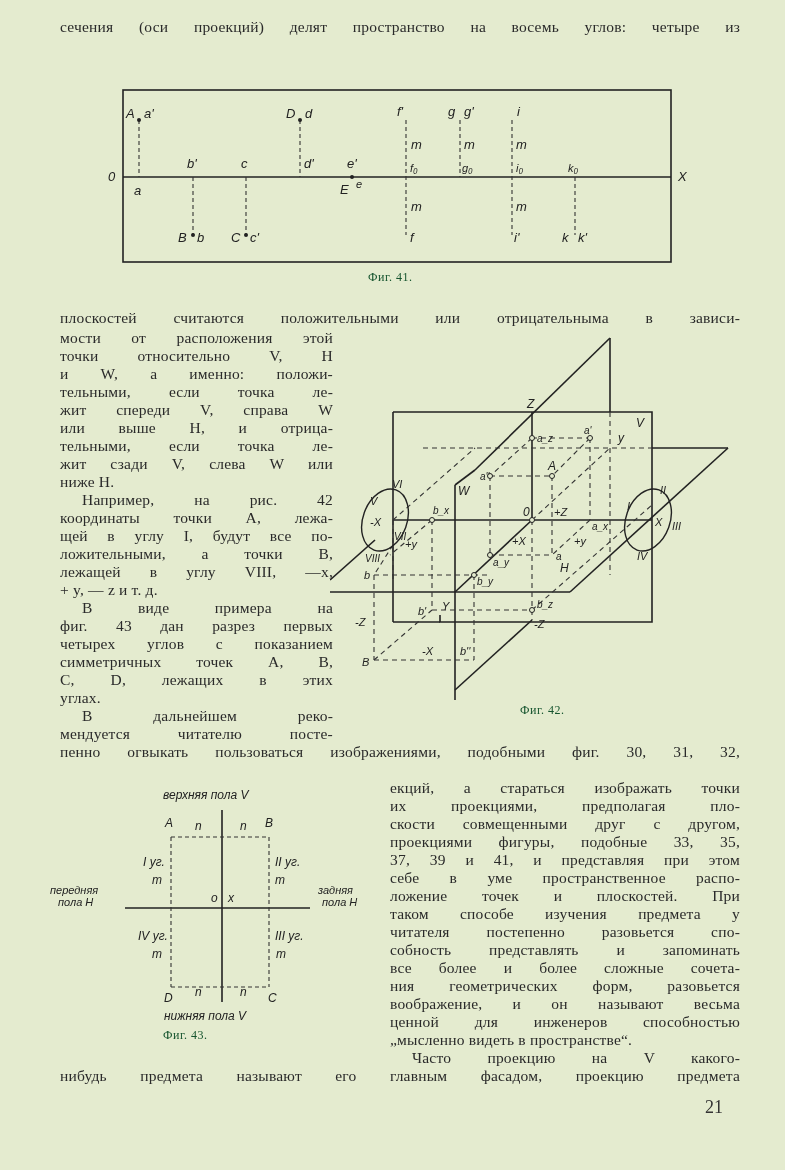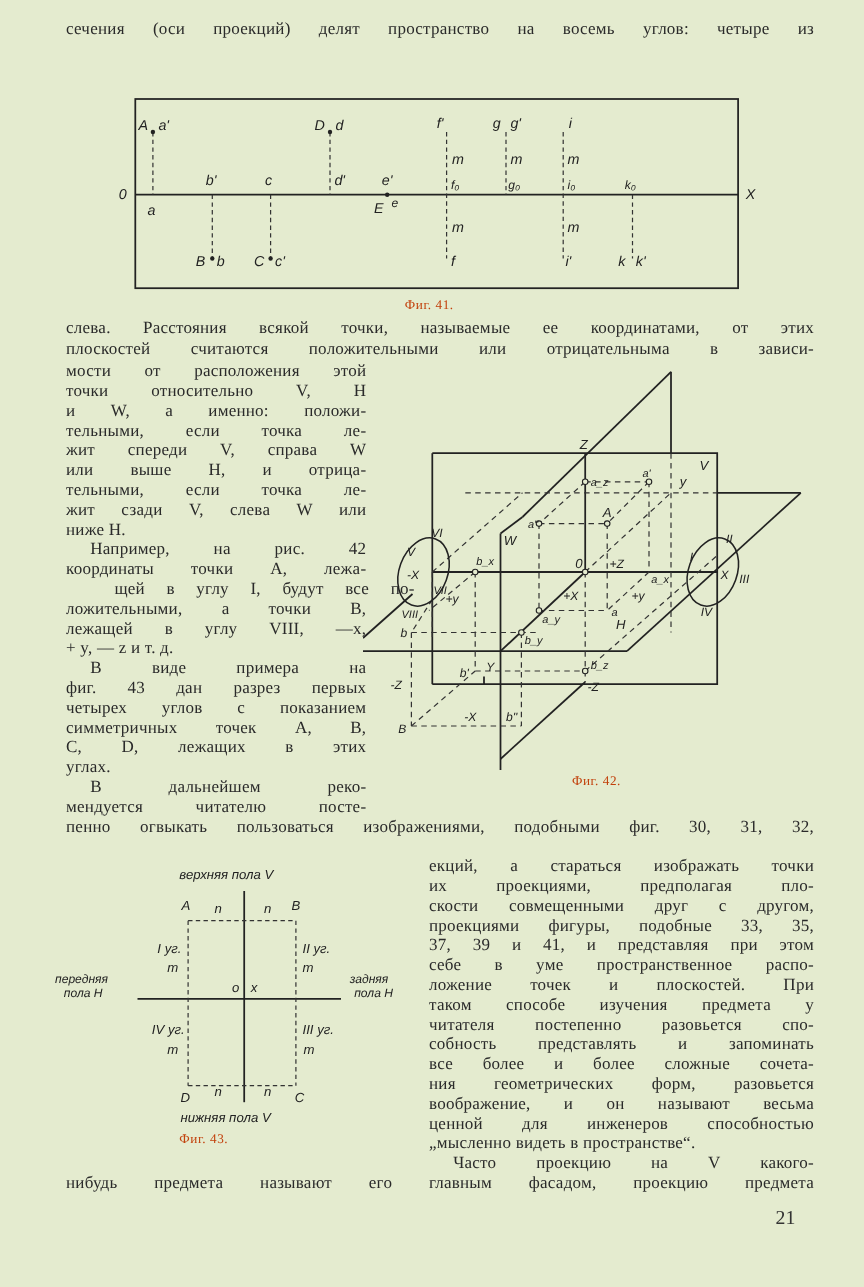--- a/index.html
+++ b/index.html
@@ -13,21 +13,21 @@
   .page { position: absolute; left: 0; top: 0; width: 646px; height: 1170px; }
   .line {
     position: absolute; font-size: 15.5px; line-height: 18px; white-space: nowrap;
     letter-spacing: 0.2px;
   }
   .full { left: 60px; width: 680px; text-align: justify; text-align-last: justify; }
   .col-l { left: 60px; width: 273px; text-align: justify; text-align-last: justify; }
   .col-r { left: 390px; width: 350px; text-align: justify; text-align-last: justify; }
   .last { text-align-last: left; }
   .indent { text-indent: 22px; }
-  .caption { position: absolute; font-size: 12px; color: #c2410c; letter-spacing: 0.5px; }
+  .caption { position: absolute; font-size: 12px; color: #14532d; letter-spacing: 0.5px; }
   .pagenum { position: absolute; font-size: 18px; color: #333; }
   svg text { font-family: "Liberation Sans", "DejaVu Sans", sans-serif; font-style: italic; fill: #222; }
   .fig { position: absolute; }
 </style>
 </head>
 <body>
 
 <div class="page">
 
   <div class="line full" style="top:18px;">сечения (оси проекций) делят пространство на восемь углов: четыре из</div>
@@ -84,36 +84,35 @@
       <text x="416" y="92" font-size="11">i₀</text>
       <text x="416" y="131">m</text>
       <text x="414" y="162">i'</text>
       <text x="468" y="92" font-size="11">k₀</text>
       <text x="462" y="162">k</text>
       <text x="478" y="162">k'</text>
     </g>
   </svg>
   <div class="caption" style="left:368px; top:270px;">Фиг. 41.</div>
 
-  <div class="line full" style="top:290px;">слева. Расстояния всякой точки, называемые ее координатами, от этих</div>
   <div class="line full" style="top:309px;">плоскостей считаются положительными или отрицательныма в зависи-</div>
 
   <div>
     <div class="line col-l" style="top:329px;">мости от расположения этой</div>
     <div class="line col-l" style="top:347px;">точки относительно V, H</div>
     <div class="line col-l" style="top:365px;">и W, а именно: положи-</div>
     <div class="line col-l" style="top:383px;">тельными, если точка ле-</div>
     <div class="line col-l" style="top:401px;">жит спереди V, справа W</div>
     <div class="line col-l" style="top:419px;">или выше H, и отрица-</div>
     <div class="line col-l" style="top:437px;">тельными, если точка ле-</div>
     <div class="line col-l" style="top:455px;">жит сзади V, слева W или</div>
     <div class="line col-l last" style="top:473px;">ниже H.</div>
     <div class="line col-l indent" style="top:491px;">Например, на рис. 42</div>
     <div class="line col-l" style="top:509px;">координаты точки A, лежа-</div>
-    <div class="line col-l" style="top:527px;margin-left:44px;">щей в углу I, будут все по-</div>
+    <div class="line col-l" style="top:527px;">щей в углу I, будут все по-</div>
     <div class="line col-l" style="top:545px;">ложительными, а точки B,</div>
     <div class="line col-l" style="top:563px;">лежащей в углу VIII, —x,</div>
     <div class="line col-l last" style="top:581px;">+ y, — z и т. д.</div>
     <div class="line col-l indent" style="top:599px;">В виде примера на</div>
     <div class="line col-l" style="top:617px;">фиг. 43 дан разрез первых</div>
     <div class="line col-l" style="top:635px;">четырех углов с показанием</div>
     <div class="line col-l" style="top:653px;">симметричных точек A, B,</div>
     <div class="line col-l" style="top:671px;">C, D, лежащих в этих</div>
     <div class="line col-l last" style="top:689px;">углах.</div>
     <div class="line col-l indent" style="top:707px;">В дальнейшем реко-</div>

